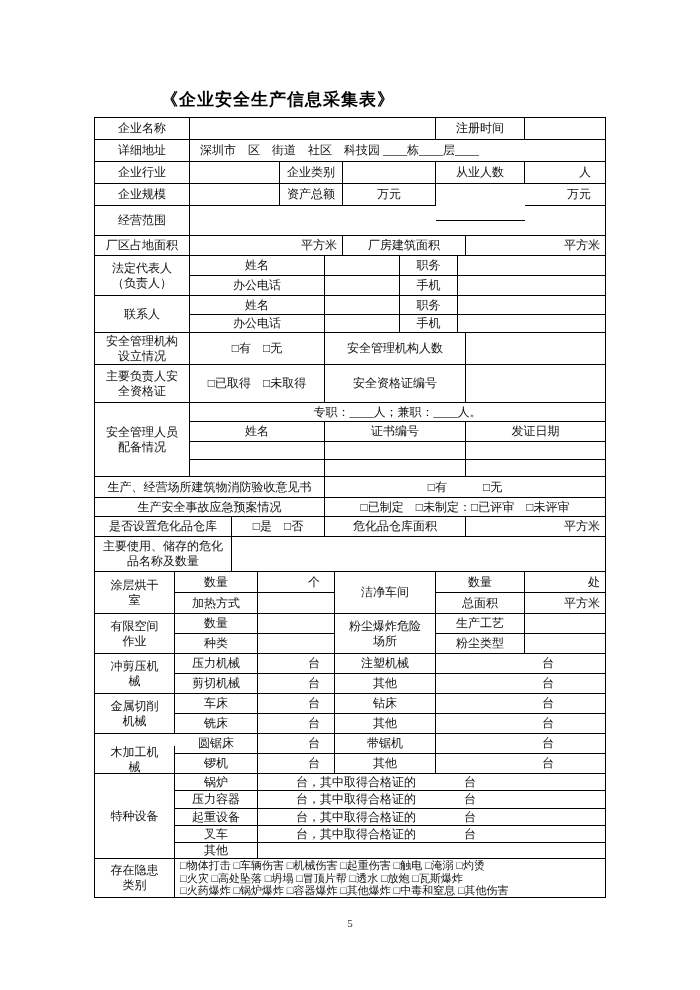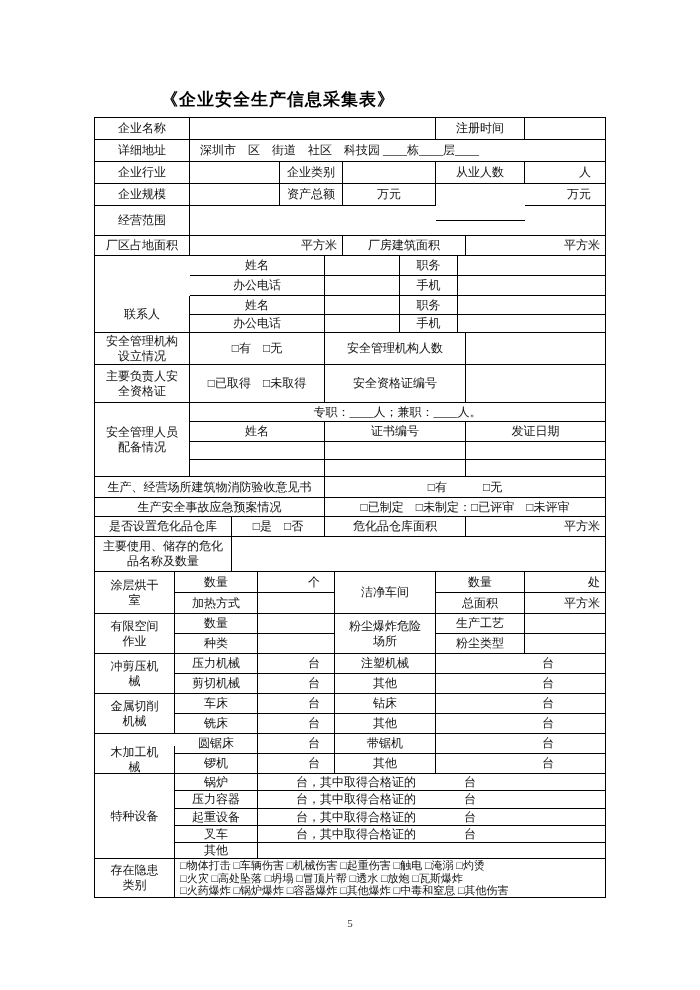--- a/index.html
+++ b/index.html
@@ -61,20 +61,22 @@
     <div class="cell" style="grid-area: 4 / 6 / 5 / 9;">资产总额</div>
     <div class="cell" style="grid-area: 4 / 9 / 5 / 11;">万元</div>
     <div class="cell" style="grid-area: 4 / 11 / 5 / 14; margin-top: 36px;">销售额</div>
     <div class="cell r2 last-col" style="grid-area: 4 / 14 / 5 / 15;">万元</div>
     <div class="cell" style="grid-area: 5 / 1 / 6 / 3;">经营范围</div>
     <div class="cell last-col" style="grid-area: 5 / 3 / 6 / 15;"></div>
     <div class="cell" style="grid-area: 6 / 1 / 7 / 3;">厂区占地面积</div>
     <div class="cell r" style="grid-area: 6 / 3 / 7 / 9;">平方米</div>
     <div class="cell" style="grid-area: 6 / 9 / 7 / 13;">厂房建筑面积</div>
     <div class="cell r last-col" style="grid-area: 6 / 13 / 7 / 15;">平方米</div>
+    <div class="cell" style="grid-area: 7 / 1 / 9 / 3;">法定代表人
+（负责人）</div>
     <div class="cell" style="grid-area: 7 / 3 / 8 / 7;">姓名</div>
     <div class="cell" style="grid-area: 7 / 7 / 8 / 10;"></div>
     <div class="cell" style="grid-area: 7 / 10 / 8 / 12;">职务</div>
     <div class="cell last-col" style="grid-area: 7 / 12 / 8 / 15;"></div>
     <div class="cell" style="grid-area: 8 / 3 / 9 / 7;">办公电话</div>
     <div class="cell" style="grid-area: 8 / 7 / 9 / 10;"></div>
     <div class="cell" style="grid-area: 8 / 10 / 9 / 12;">手机</div>
     <div class="cell last-col" style="grid-area: 8 / 12 / 9 / 15;"></div>
     <div class="cell" style="grid-area: 9 / 1 / 11 / 3;">联系人</div>
     <div class="cell" style="grid-area: 9 / 3 / 10 / 7;">姓名</div>

